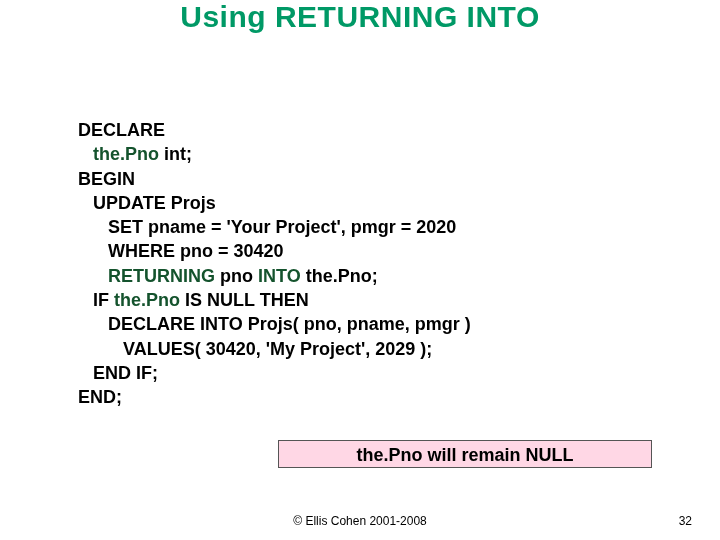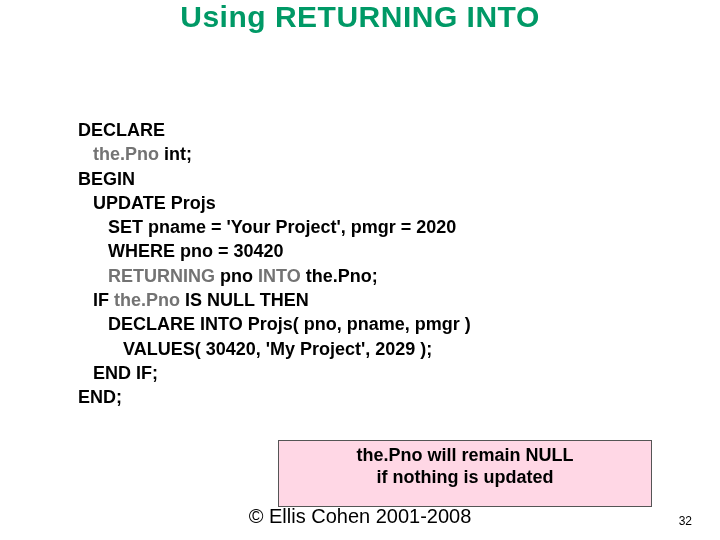--- a/index.html
+++ b/index.html
@@ -23,44 +23,44 @@
     position: absolute;
     left: 78px;
     top: 118px;
     font-family: Verdana, Geneva, sans-serif;
     font-weight: 700;
     font-size: 18px;
     line-height: 1.35;
     color: #000;
     white-space: pre;
   }
-  .green { color: #737373; }
+  .green { color: #14532d; }
   .callout {
     position: absolute;
     left: 278px;
     top: 440px;
     width: 360px;
     background: #ffd7e5;
     border: 1px solid #555;
     text-align: center;
     font-family: Arial, Helvetica, sans-serif;
     font-weight: 700;
     font-size: 18px;
-    padding: 4px 6px 18px 6px;
+    padding: 4px 6px 0 6px;
     line-height: 1.2;
     color: #000;
   }
   .copyright {
     position: absolute;
     left: 0;
     right: 0;
     bottom: 12px;
     text-align: center;
     font-family: Verdana, Geneva, sans-serif;
-    font-size: 20px;
+    font-size: 12px;
     color: #000;
   }
   .pagenum {
     position: absolute;
     right: 28px;
     bottom: 12px;
     font-family: Verdana, Geneva, sans-serif;
     font-size: 12px;
     color: #000;
   }
@@ -78,17 +78,16 @@
 <span>      WHERE pno = 30420</span>
 <span>      </span><span class="green">RETURNING</span><span> pno </span><span class="green">INTO</span><span> the.Pno;</span>
 <span>   IF </span><span class="green">the.Pno</span><span> IS NULL THEN</span>
 <span>      DECLARE INTO Projs( pno, pname, pmgr )</span>
 <span>         VALUES( 30420, 'My Project', 2029 );</span>
 <span>   END IF;</span>
 <span>END;</span></div>
 
 <div class="callout">
   <span>the.Pno will remain NULL</span><br>
-  <span>if nothing is updated</span>
 </div>
 
 <div class="copyright">© Ellis Cohen 2001-2008</div>
 <div class="pagenum">32</div>
 
 </body></html>

